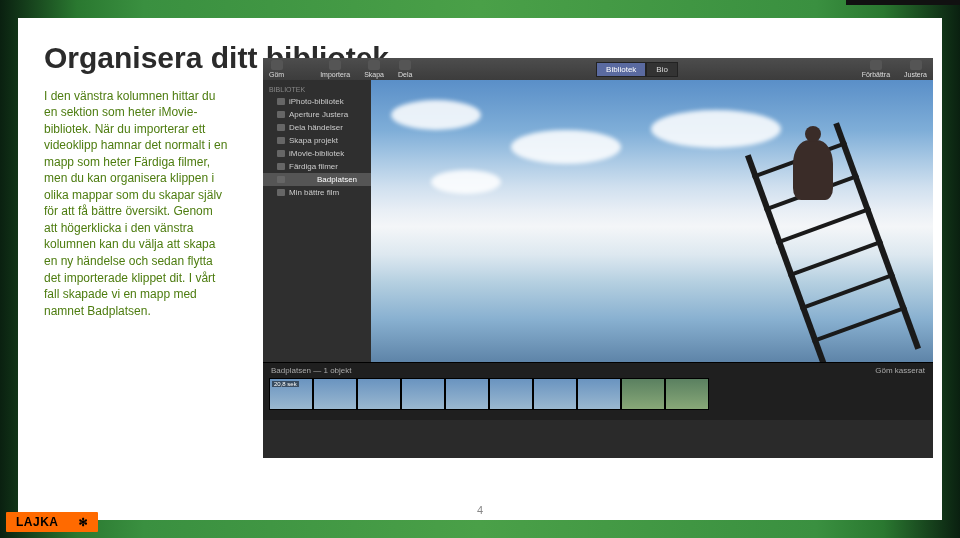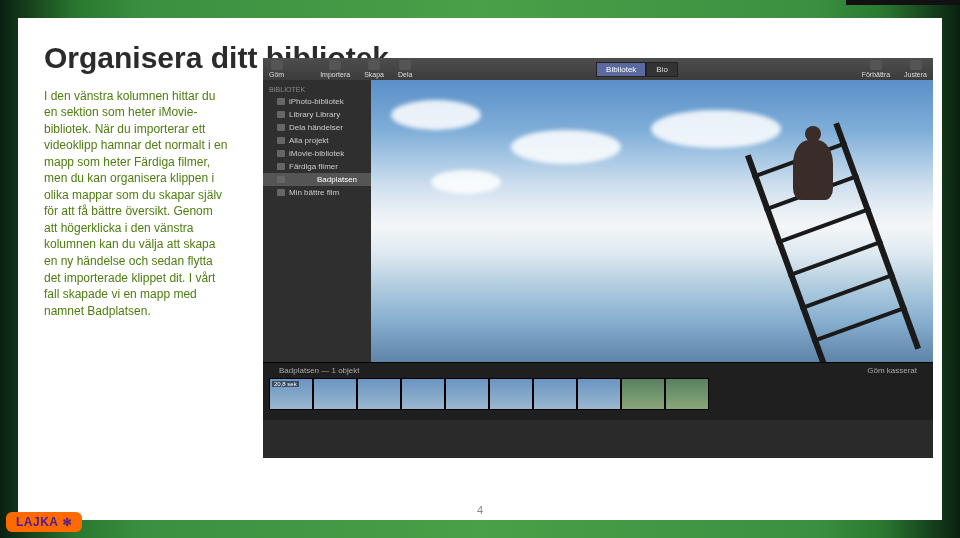--- a/index.html
+++ b/index.html
@@ -35,23 +35,23 @@
   }
   .bodytext {
     font-size: 12px; line-height: 1.38; color: #4d7c0f; width: 185px;
   }
   .pagenum {
     position: absolute; bottom: 4px; left: 0; right: 0; text-align: center;
     color: #888; font-size: 11px;
   }
   .logo {
     position: absolute; left: 6px; bottom: 6px;
-    background: #ff6a00; color: #4c1d95; font-weight: 700; font-size: 12px;
-    padding: 3px 10px; border-radius: 6px; letter-spacing: .5px;
-    display: flex; align-items: center; gap: 4px;
+    background: #ff6a00; color: #000000; font-weight: 700; font-size: 12px;
+    padding: 3px 10px; border-radius: 1px; letter-spacing: .5px;
+    display: flex; align-items: center; gap: 20px;
   }
   .logo-star { font-size: 11px; }
 
   
   .screenshot {
     position: absolute; left: 245px; top: 40px; width: 670px; height: 400px;
     background: #2a2a2a;
   }
   .ss-topbar {
     height: 22px; background: linear-gradient(#4d4d4d,#3c3c3c);
@@ -90,21 +90,21 @@
   .ladder .rail { position: absolute; width: 6px; height: 100%; background: #1a1a1a; }
   .ladder .rail.l { left: 20px; } .ladder .rail.r { right: 20px; }
   .ladder .rung { position: absolute; left: 20px; right: 20px; height: 4px; background: #1a1a1a; }
   .person { position: absolute; right: 100px; top: 60px; width: 40px; height: 60px;
             background: #3a2c28; border-radius: 40% 40% 20% 20%; }
   .person::before { content:""; position:absolute; top:-14px; left:12px; width:16px; height:16px; background:#3a2c28; border-radius:50%; }
 
   .ss-strip {
     height: 58px; background: #1f1f1f; border-top: 1px solid #000;
   }
-  .ss-strip .label { color: #aaa; font-size: 8px; padding: 3px 16px; display: flex; }
+  .ss-strip .label { color: #aaa; font-size: 8px; padding: 3px 8px; display: flex; }
   .ss-strip .label .sp { flex: 1; }
   .ss-clips { display: flex; gap: 0; padding: 0 6px; }
   .ss-clip { width: 44px; height: 32px; background: linear-gradient(#6a94c0,#9ab8d0); border: 1px solid #000; position: relative; }
   .ss-clip.green { background: linear-gradient(#5a8060,#88a878); }
   .ss-clip .dur { position: absolute; left: 2px; top: 2px; background: rgba(0,0,0,.5); color: #fff; font-size: 6px; padding: 0 2px; }
 </style>
 </head>
 <body>
 
 <div class="app-title">iMovie</div>
@@ -158,29 +158,29 @@
       <div class="ss-body">
         <div class="ss-sidebar">
           <div class="hdr">BIBLIOTEK</div>
           <div id="sidebar-items">
               <div class="item">
                 <span class="icon-s"></span>
                 <span>iPhoto-bibliotek</span>
               </div>
               <div class="item">
                 <span class="icon-s"></span>
-                <span>Library Library</span>
+                <span>Aperture Justera</span>
               </div>
               <div class="item">
                 <span class="icon-s"></span>
                 <span>Dela händelser</span>
               </div>
               <div class="item">
                 <span class="icon-s"></span>
-                <span>Alla projekt</span>
+                <span>Skapa projekt</span>
               </div>
               <div class="item">
                 <span class="icon-s"></span>
                 <span>iMovie-bibliotek</span>
               </div>
               <div class="item">
                 <span class="icon-s"></span>
                 <span>Färdiga filmer</span>
               </div>
               <div class="item selected">

